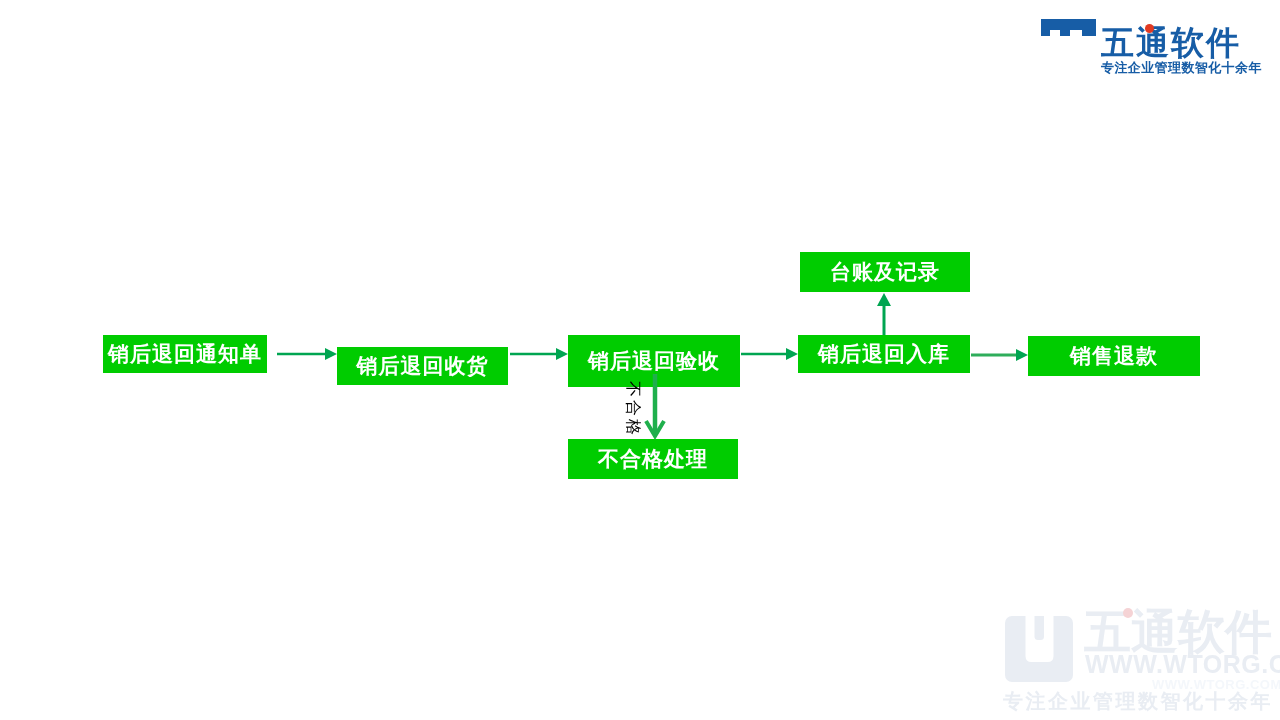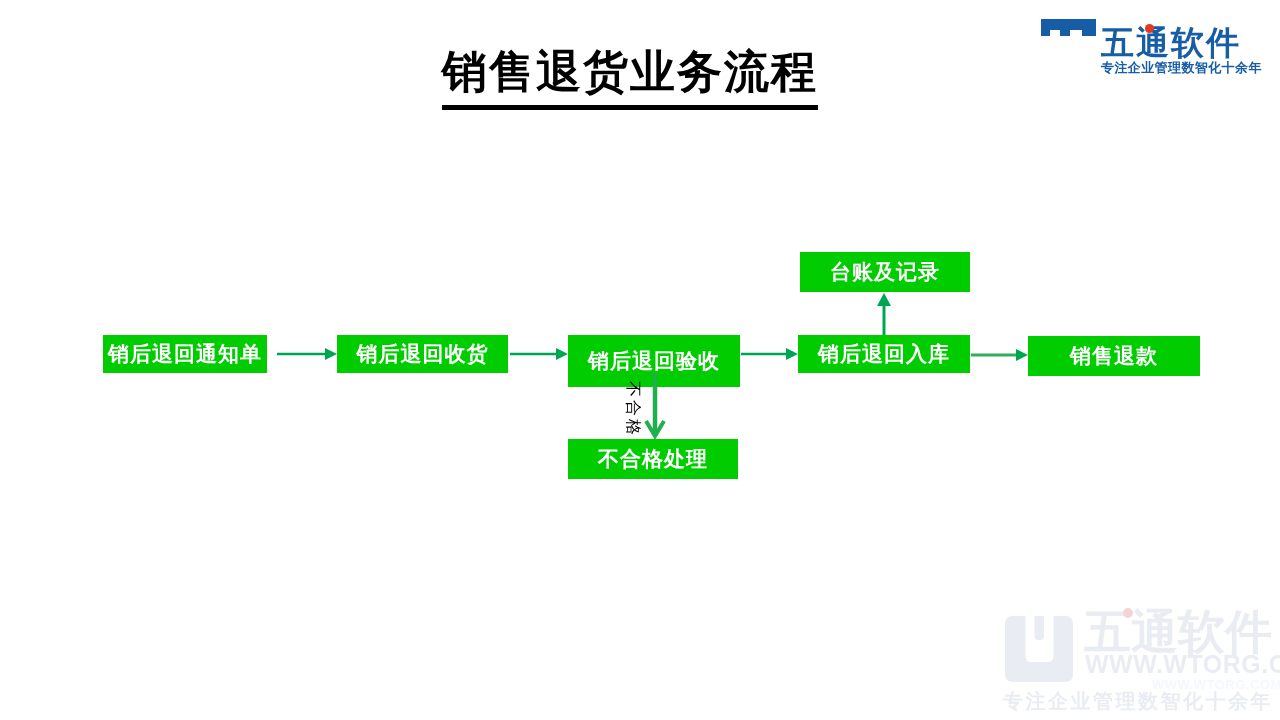--- a/index.html
+++ b/index.html
@@ -36,21 +36,21 @@
   }
 
   
   .node {
     position: absolute; background: var(--box-green, #00CC00);
     color: #ffffff; display: flex; align-items: center; justify-content: center;
     font-family: "Liberation Serif", serif; font-weight: 700; font-size: 21px;
     letter-spacing: 1px; white-space: nowrap;
   }
   .n1 { left: 103px;  top: 335px; width: 164px; height: 38px; }
-  .n2 { left: 337px;  top: 335px; width: 171px; height: 38px; }
+  .n2 { left: 337px;  top: 347px; width: 171px; height: 38px; }
   .n3 { left: 568px;  top: 335px; width: 172px; height: 52px; }
   .n4 { left: 798px;  top: 335px; width: 172px; height: 38px; }
   .n5 { left: 1028px; top: 336px; width: 172px; height: 40px; }
   .n6 { left: 800px;  top: 252px; width: 170px; height: 40px; }
   .n7 { left: 568px;  top: 439px; width: 170px; height: 40px; }
 
   .arrow { position: absolute; }
   .a1 { left: 277px; top: 347px; }
   .a2 { left: 510px; top: 347px; }
   .a3 { left: 741px; top: 347px; }
@@ -90,21 +90,20 @@
     position: absolute; left: 1003px; top: 688px;
     font-size: 20px; font-weight: 800; letter-spacing: 2.5px;
     color: var(--wm-gray, #E9EDF3); white-space: nowrap;
   }
 </style>
 </head>
 <body>
 
 <div class="slide">
 
-  <div class="title">销售退货业务流程</div>
 
   <svg class="logo-mark" width="55" height="17" viewBox="0 0 55 17">
     <rect x="0" y="0" width="55" height="17" fill="#175DA6"></rect>
     <rect x="9" y="11" width="10" height="6" fill="#ffffff"></rect>
     <rect x="29" y="11" width="12" height="6" fill="#ffffff"></rect>
   </svg>
   <div class="logo-text">五通软件</div>
   <span class="logo-dot"></span>
   <div class="logo-tagline">专注企业管理数智化十余年</div>
 

